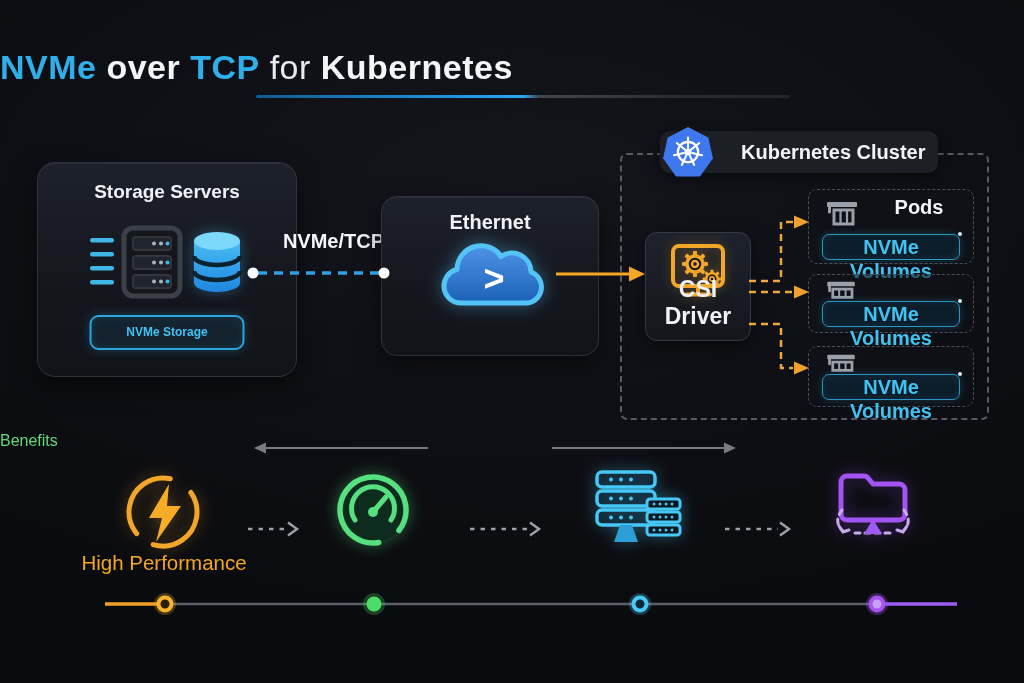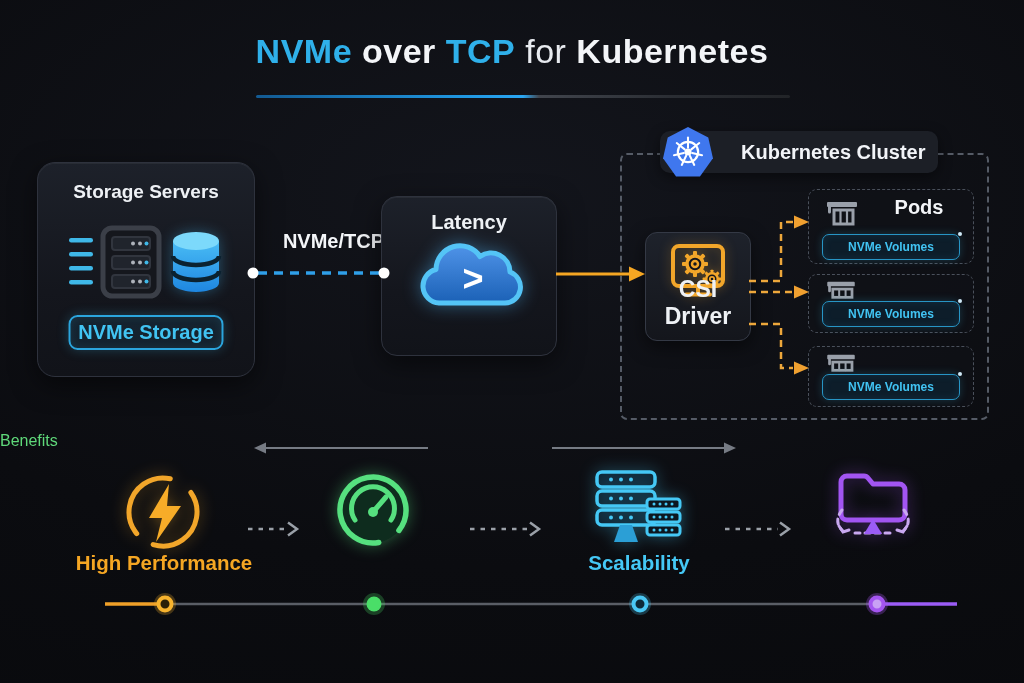--- a/index.html
+++ b/index.html
@@ -1,38 +1,38 @@
 <!DOCTYPE html>
 <html style="--accent-blue: #2fb0ea; --cyan: #41c3f2; --orange: #f5a623; --green: #5fd97a; --purple: #a255f2; --lavender: #c9a0f0;"><head>
 <meta charset="utf-8">
 <style>
   html,body{margin:0;padding:0;background:#07080b;}
   #canvas{position:relative;width:1024px;height:683px;overflow:hidden;
     background:radial-gradient(130% 100% at 50% 28%, #13151c 0%, #0b0c10 55%, #08090c 100%);
     font-family:"Liberation Sans", sans-serif; color:#eef1f5;}
   .abs{position:absolute;}
   
-  #title{top:32px;left:0;width:100%;text-align:center;font-size:34px;font-weight:bold;letter-spacing:.5px;}
+  #title{top:48px;left:0;width:100%;font-size:34px;font-weight:bold;letter-spacing:.5px;}
   .t-blue{color:var(--accent-blue,#2fb0ea);}
   .t-w{color:#f3f5f8;}
   .t-light{color:#e8ebf0;font-weight:400;}
   #title-underline{top:95px;left:256px;width:534px;height:3px;border-radius:2px;
     background:linear-gradient(90deg,#135a92 0%,#1f96e0 38%,#2aa6f2 50%,#41454d 53%,#2a2d33 78%,#222428 100%);}
   
   .panel{background:linear-gradient(180deg,#1d212a 0%,#14161d 60%,#111319 100%);
     border:1px solid #2e323d;border-radius:18px;
-    box-shadow:0 8px 26px rgba(0,0,0,.5), inset 0 1px 0 rgba(255,255,255,.05);}
+    box-shadow:0 8px 26px rgba(0,0,0,.5), inset 0 1px 0 rgba(255,255,255,.05);padding-left:42px;}
   .panel-title{position:absolute;left:0;width:100%;text-align:center;font-weight:bold;color:#eef1f5;}
   #storage-panel{left:37px;top:162px;width:216px;height:213px;}
   #storage-title{top:18px;font-size:19px;}
   #storage-icons{top:60px;left:0;width:100%;height:78px;display:flex;justify-content:center;align-items:center;gap:7px;}
   .badge-cyan{position:absolute;left:50%;transform:translateX(-50%);text-align:center;
     color:var(--cyan,#41c3f2);font-weight:bold;border:2px solid #2ba5dd;border-radius:9px;
     background:rgba(43,165,221,.10);box-shadow:0 0 12px rgba(65,195,242,.25), inset 0 0 10px rgba(65,195,242,.12);}
-  #storage-badge{bottom:26px;width:151px;height:31px;line-height:31px;font-size:20px;}
+  #storage-badge{bottom:26px;width:151px;height:31px;line-height:31px;font-size:12px;}
   #network-panel{left:381px;top:196px;width:174px;height:158px;border-radius:16px;}
   #network-title{top:14px;font-size:20px;}
   #cloud-wrap{top:40px;left:50%;transform:translateX(-50%);filter:drop-shadow(0 0 9px rgba(80,180,245,.45));}
   #network-sub{bottom:13px;font-size:16.5px;font-weight:400;color:#e9ecf1;}
   
   #link-label{left:256px;top:230px;width:128px;text-align:right;font-size:20px;font-weight:bold;color:#f4f6f9;}
   
   #cluster-box{left:620px;top:153px;width:365px;height:263px;border:2px dashed #555b66;border-radius:7px;}
   #cluster-pill{left:660px;top:131px;width:278px;height:42px;background:#1c1f26;border-radius:10px;
     line-height:42px;padding-left:81px;box-sizing:border-box;font-size:20px;font-weight:bold;color:#f2f4f8;
@@ -46,28 +46,28 @@
   #csi-icon{position:absolute;left:50%;top:10px;transform:translateX(-50%);filter:drop-shadow(0 0 6px rgba(242,166,42,.35));}
   #csi-label{bottom:10px;font-size:23px;}
   .pod{position:absolute;left:808px;width:166px;border:1.5px dashed #4a505b;border-radius:9px;
     background:rgba(16,18,24,.55);box-sizing:border-box;}
   #pod-0{top:189px;height:75px;}
   #pod-1{top:274px;height:59px;}
   #pod-2{top:346px;height:61px;}
   .pod-icon{position:absolute;left:15px;}
   #pods-title{position:absolute;left:60px;top:6px;width:100px;text-align:center;font-size:20px;font-weight:bold;color:#f3f5f8;}
   .vol-badge{position:absolute;left:13px;width:136px;height:24px;line-height:24px;text-align:center;
-    font-size:12px;font-weight:bold;color:var(--cyan,#41c3f2);
+    font-size:20px;font-weight:bold;color:var(--cyan,#41c3f2);
     border:1.5px solid #2795c5;border-radius:7px;background:#0d1d2a;
     box-shadow:0 0 9px rgba(65,195,242,.22), inset 0 0 8px rgba(65,195,242,.10);}
   .vol-badge::after{content:"";position:absolute;top:-3px;right:-3px;width:4px;height:4px;border-radius:50%;background:#cfe9f7;}
   #vol-0{top:44px;} #vol-1{top:26px;} #vol-2{top:27px;}
   
   #benefits-title{top:432px;left:0;width:100%;text-align:left;font-size:16px;font-weight:normal;color:var(--green,#5fd97a);}
-  .bene-label{position:absolute;top:551px;text-align:center;font-size:20.5px;font-weight:bold;}
+  .bene-label{position:absolute;top:551px;text-align:center;font-size:20.5px;font-weight:normal;}
   #bene-label-0{left:34px;width:260px;color:var(--orange,#f5a623);}
   #bene-label-1{left:255px;width:240px;color:var(--green,#5fd97a);}
   #bene-label-2{left:519px;width:240px;color:#45c8f5;}
   #bene-label-3{left:753px;width:240px;color:var(--lavender,#c9a0f0);}
   .glow-o{filter:drop-shadow(0 0 8px rgba(247,172,40,.4));}
   .glow-g{filter:drop-shadow(0 0 8px rgba(86,224,127,.4));}
   .glow-c{filter:drop-shadow(0 0 8px rgba(69,200,245,.4));}
   .glow-p{filter:drop-shadow(0 0 8px rgba(162,85,242,.45));}
   #overlay{left:0;top:0;pointer-events:none;z-index:6;}
 </style>
@@ -121,21 +121,21 @@
         <path d="M 4 26 a 23 9 0 0 0 46 0" stroke="#0b2230" stroke-width="4.5" fill="none"></path>
         <path d="M 4 41 a 23 9 0 0 0 46 0" stroke="#0b2230" stroke-width="4.5" fill="none"></path>
       </svg>
     </div>
     <div id="storage-badge" class="badge-cyan">NVMe Storage</div>
   </div>
 
   <div id="link-label" class="abs">NVMe/TCP</div>
 
   <div id="network-panel" class="abs panel">
-    <div id="network-title" class="panel-title">Latency</div>
+    <div id="network-title" class="panel-title">Ethernet</div>
     <div id="cloud-wrap" class="abs">
       <svg width="116" height="76" viewBox="0 0 116 76">
         <defs>
           <linearGradient id="cloudg" x1="0" y1="0" x2="0" y2="1">
             <stop offset="0" stop-color="#4f93e8"></stop>
               <stop offset="1" stop-color="#1b61b6"></stop>
           </linearGradient>
         </defs>
         <path d="M 28 66 a 17 17 0 0 1 -3 -33.5 a 24 24 0 0 1 44 -13 a 19 19 0 0 1 30 15.5 a 16 16 0 0 1 -5 31 z" fill="url(#cloudg)" stroke="#54c4f6" stroke-width="5" stroke-linejoin="round"></path>
         <text x="62" y="54" text-anchor="middle" font-size="36" font-weight="bold" fill="#ffffff" font-family="Liberation Sans, sans-serif">&gt;</text>
@@ -294,21 +294,20 @@
       <path d="M 17 48 q -9 12 1 21"></path>
       <path d="M 79 48 q 9 12 -1 21"></path>
       <line x1="30" y1="71" x2="66" y2="71"></line>
     </g>
     <path d="M 14 64 l 4 6 l 6 -2" stroke="#c9a8f0" stroke-width="3" fill="none" stroke-linecap="round"></path>
     <path d="M 82 64 l -4 6 l -6 -2" stroke="#c9a8f0" stroke-width="3" fill="none" stroke-linecap="round"></path>
     <polygon points="48,57 57,72 39,72" fill="#9b5cf6"></polygon>
   </svg>
 
   <div id="bene-label-0" class="bene-label">High Performance</div>
-  <div id="bene-label-2" class="bene-label">Scalability</div>
 
   <svg id="overlay" class="abs" width="1024" height="683" viewBox="0 0 1024 683">
 
     <line x1="258" y1="273" x2="380" y2="273" stroke="#2f9fe8" stroke-width="3.5" stroke-dasharray="9 7"></line>
     <circle cx="253" cy="273" r="5.5" fill="#ffffff"></circle>
     <circle cx="384" cy="273" r="5.5" fill="#ffffff"></circle>
 
     <line x1="556" y1="274" x2="630" y2="274" stroke="#f5a623" stroke-width="3"></line>
     <polygon points="629,266.5 645,274 629,281.5" fill="#f5a623"></polygon>
 

